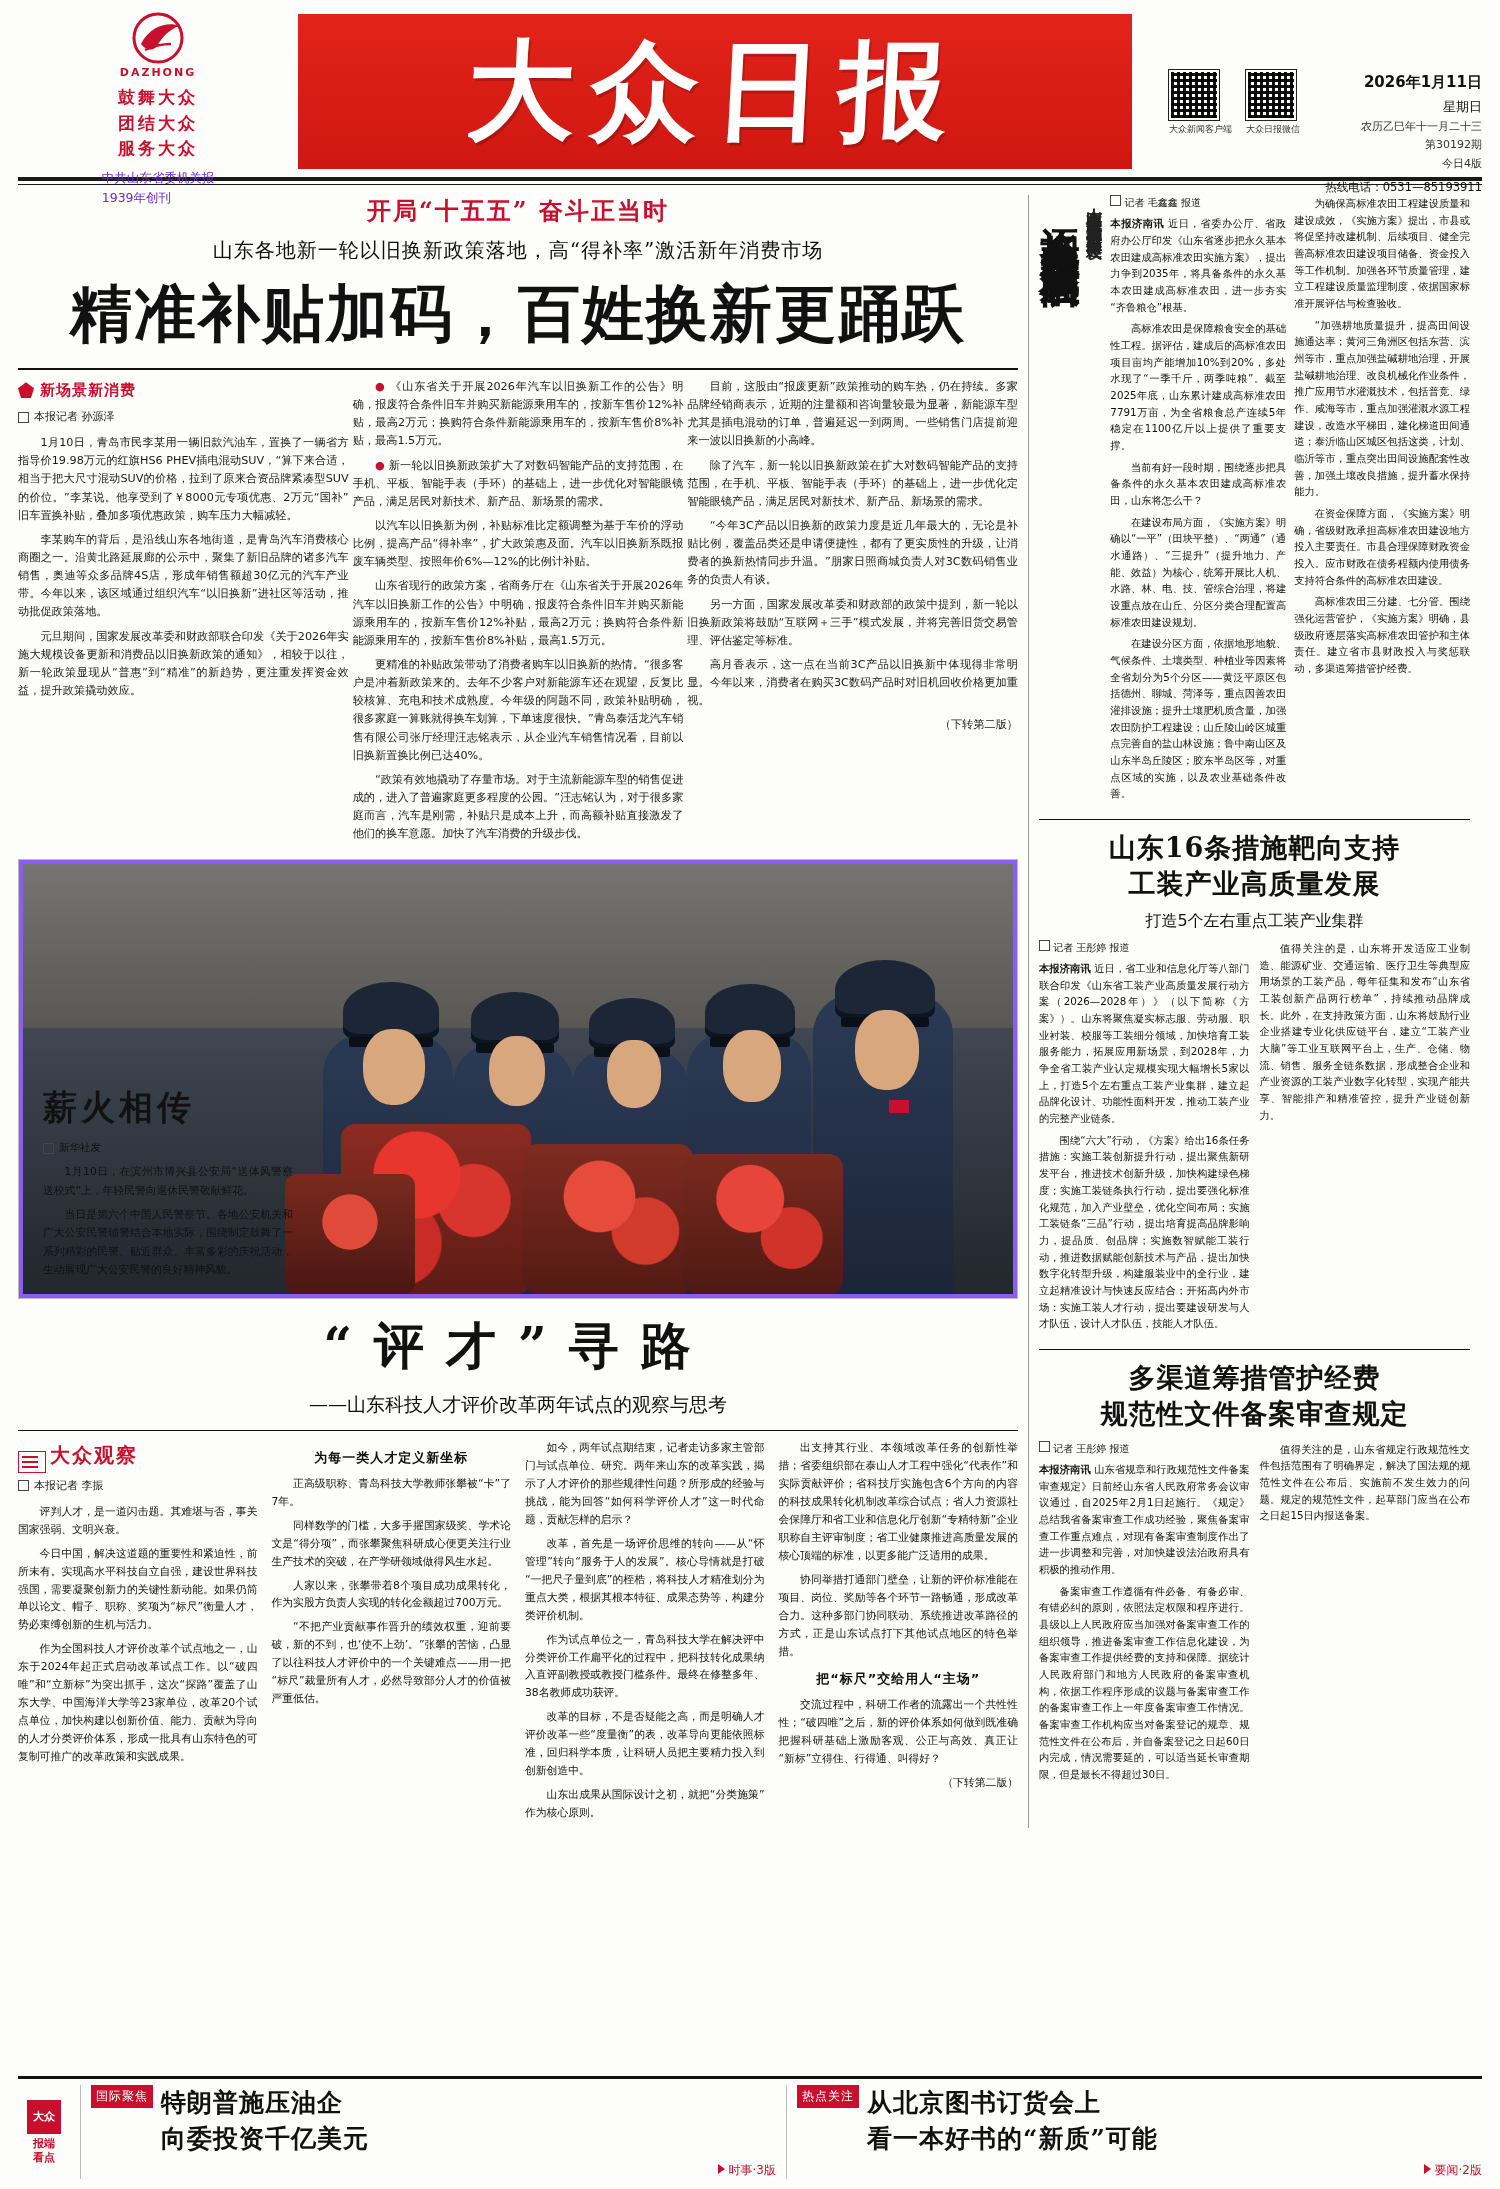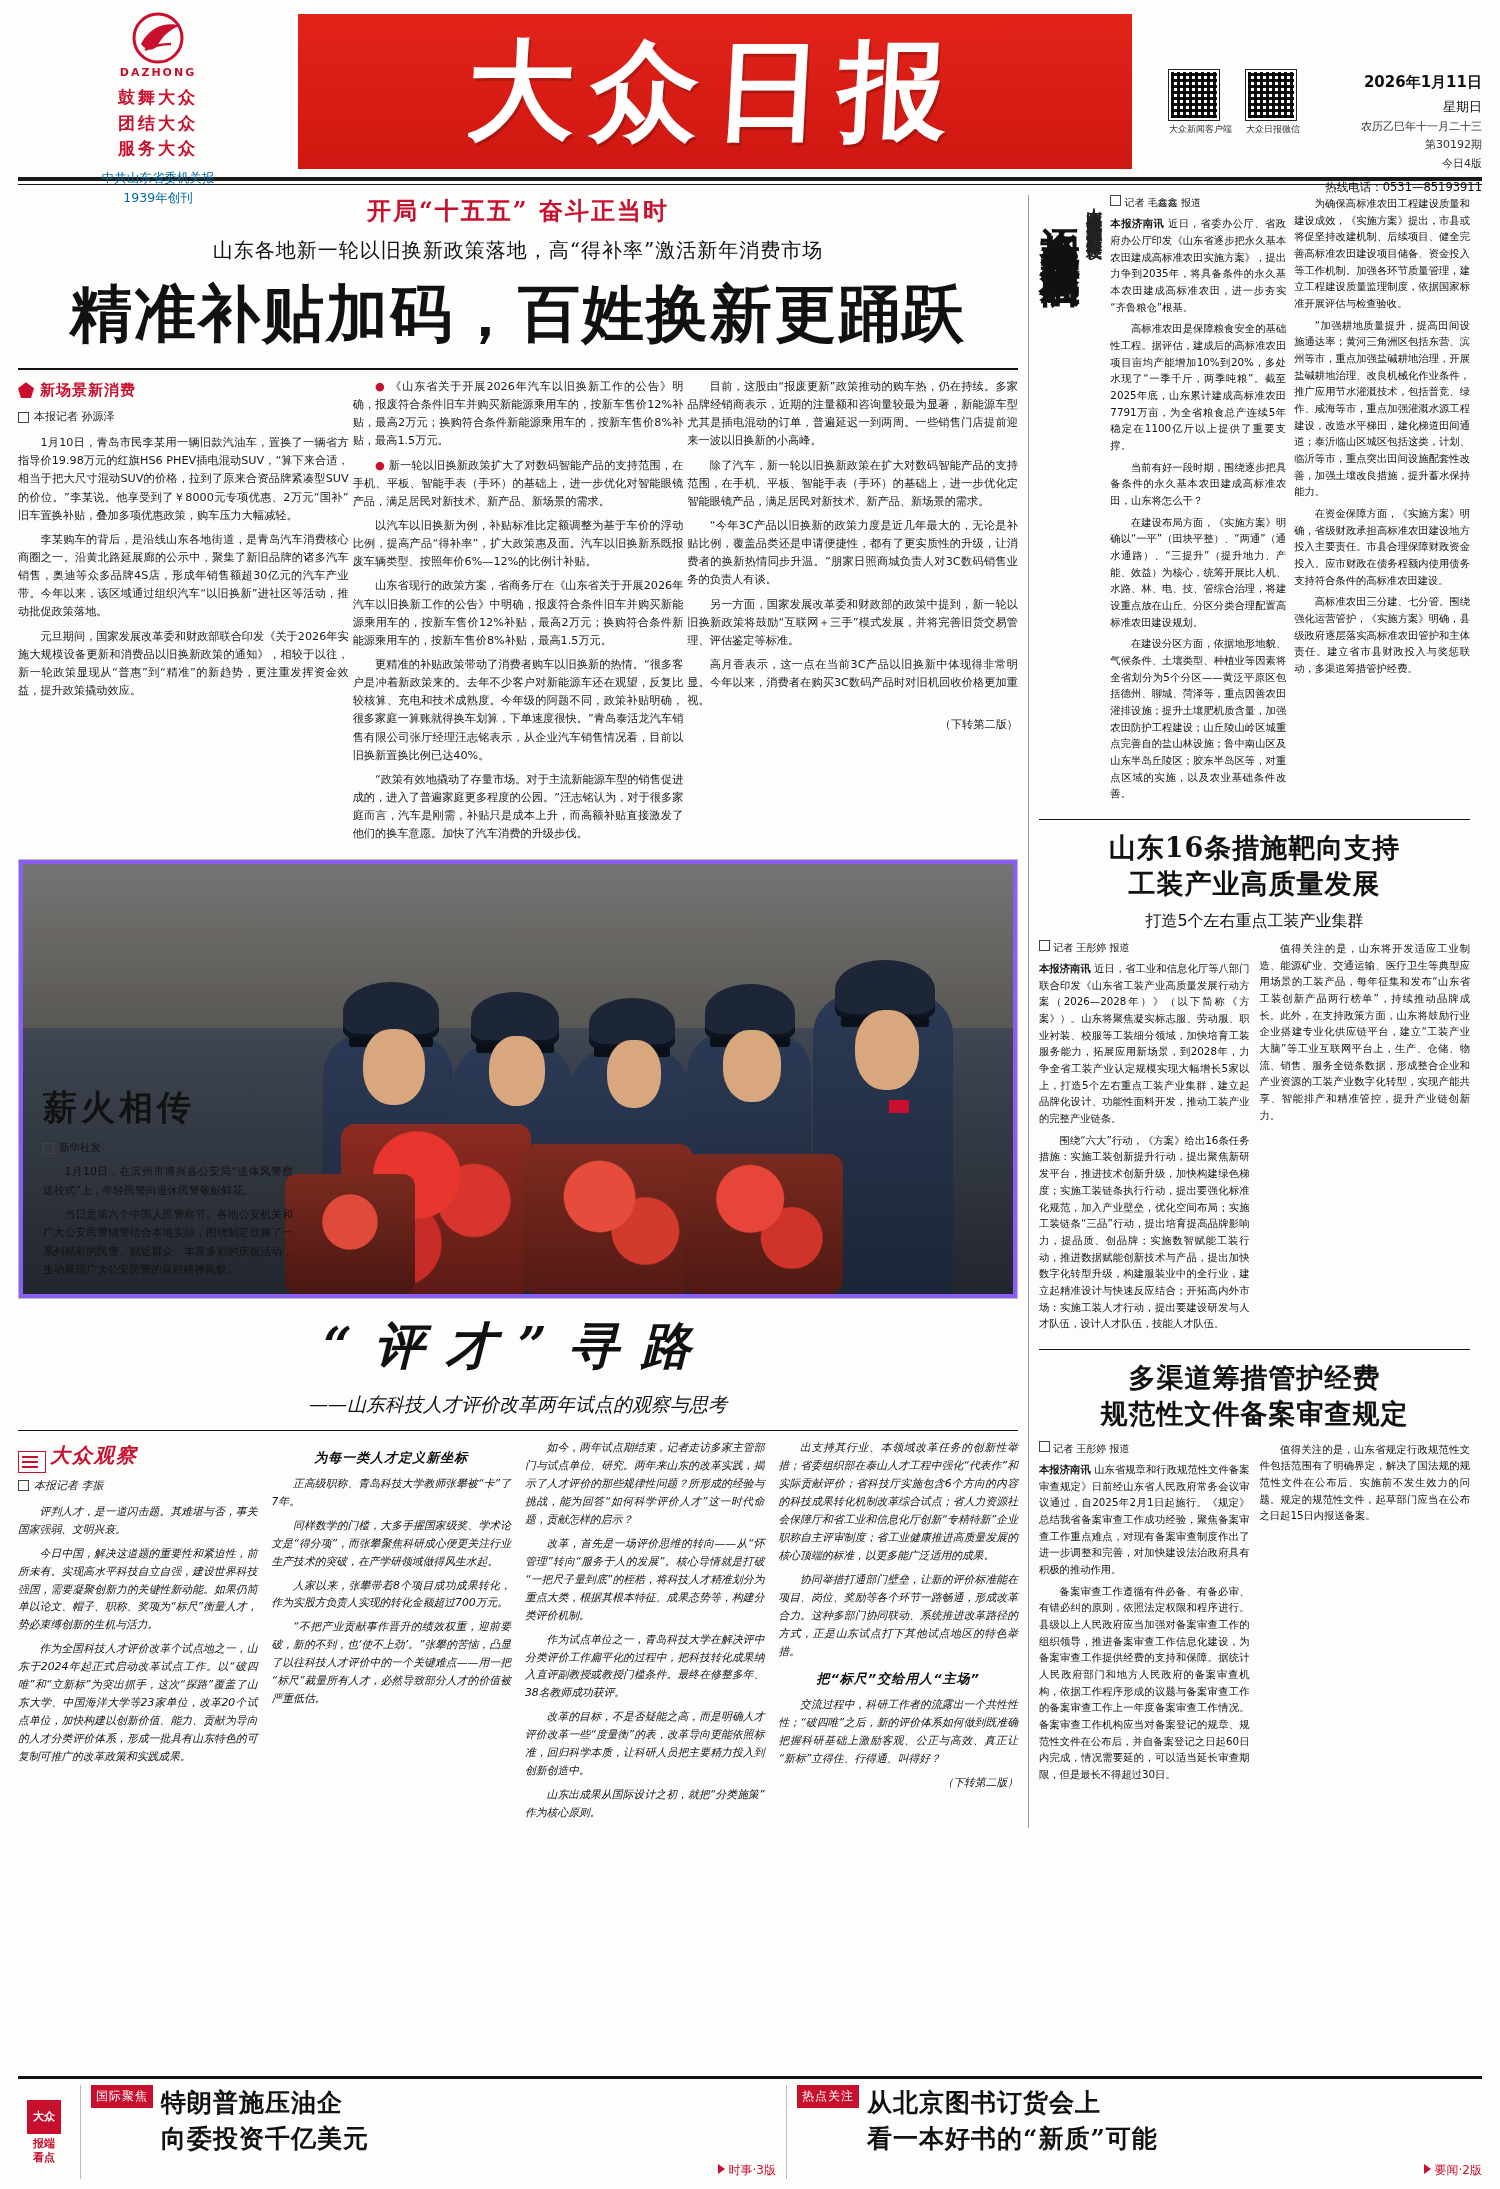--- a/index.html
+++ b/index.html
@@ -16,21 +16,21 @@
 
   
   .masthead{display:flex;align-items:stretch;height:175px;padding:8px 18px 0 18px;box-sizing:border-box;}
   .mh-left{width:280px;display:flex;flex-direction:column;align-items:center;justify-content:flex-start;padding-top:4px;}
   .logo-row{display:flex;align-items:center;gap:8px;}
   .logo-mark{width:62px;height:52px;position:relative;}
   .logo-mark svg{display:block;}
   .logo-tag{font-size:11px;letter-spacing:2px;color:#c8102e;font-weight:bold;margin-top:2px;text-align:center;}
   .slogans{margin-top:6px;text-align:center;line-height:1.5;}
   .slogans div{font-size:17px;font-weight:bold;color:#c8102e;letter-spacing:3px;}
-  .mh-sub{margin-top:6px;text-align:center;font-size:12.5px;line-height:1.6;color:#0369a1;}
+  .mh-sub{margin-top:6px;font-size:12.5px;line-height:1.6;color:#6d28d9;}
   .mh-center{flex:1;display:flex;align-items:center;justify-content:center;position:relative;}
   .nameplate{
     background:linear-gradient(180deg,#e2231a 0%,#cf1711 100%);
     width:100%;height:155px;display:flex;align-items:center;justify-content:center;
     position:relative;
   }
   .nameplate .title{
     font-family:"DejaVu Serif","Liberation Serif",serif;
     font-size:108px;font-weight:bold;color:#fff;letter-spacing:16px;
     text-shadow:2px 3px 0 rgba(0,0,0,.18);
@@ -87,21 +87,21 @@
   .cap:after{content:"";position:absolute;left:6%;right:6%;bottom:-7px;height:10px;background:#0b1018;border-radius:3px;}
   .face{position:absolute;background:#d9a77e;border-radius:45% 45% 46% 46%;}
   .bouquet{position:absolute;bottom:0;}
   .photo-caption-box{position:absolute;left:24px;top:225px;width:250px;}
   .photo-title{font-size:34px;font-weight:bold;color:#111;letter-spacing:4px;font-family:"DejaVu Serif","Liberation Serif",serif;}
   .photo-byline{font-size:10.5px;margin-top:10px;display:flex;gap:5px;align-items:center;}
   .photo-text{font-size:10.8px;line-height:1.7;margin-top:8px;text-align:justify;}
   .photo-text p{margin:0 0 6px 0;text-indent:2em;}
 
   
-  .pkg2{margin-top:14px;font-style:italic;}
+  .pkg2{margin-top:14px;}
   .pkg2 .h{
     text-align:center;font-size:50px;font-weight:bold;letter-spacing:22px;
     font-family:"DejaVu Serif","Liberation Serif",serif;
   }
   .pkg2 .sub{text-align:center;font-size:19px;margin-top:12px;font-family:"DejaVu Serif","Liberation Serif",serif;}
   .pkg2 .rule{height:1px;background:#111;margin:12px 0 8px 0;}
   .obs-badge{display:flex;align-items:flex-end;gap:4px;margin-bottom:4px;}
   .obs-badge .box{width:26px;height:20px;border:1.6px solid #c8102e;position:relative;}
   .obs-badge .box:before{content:"";position:absolute;left:3px;top:4px;width:16px;height:2px;background:#c8102e;box-shadow:0 5px 0 #c8102e,0 10px 0 #c8102e;}
   .obs-badge .t{color:#c8102e;font-weight:bold;font-size:20px;letter-spacing:2px;font-family:"DejaVu Serif","Liberation Serif",serif;}

